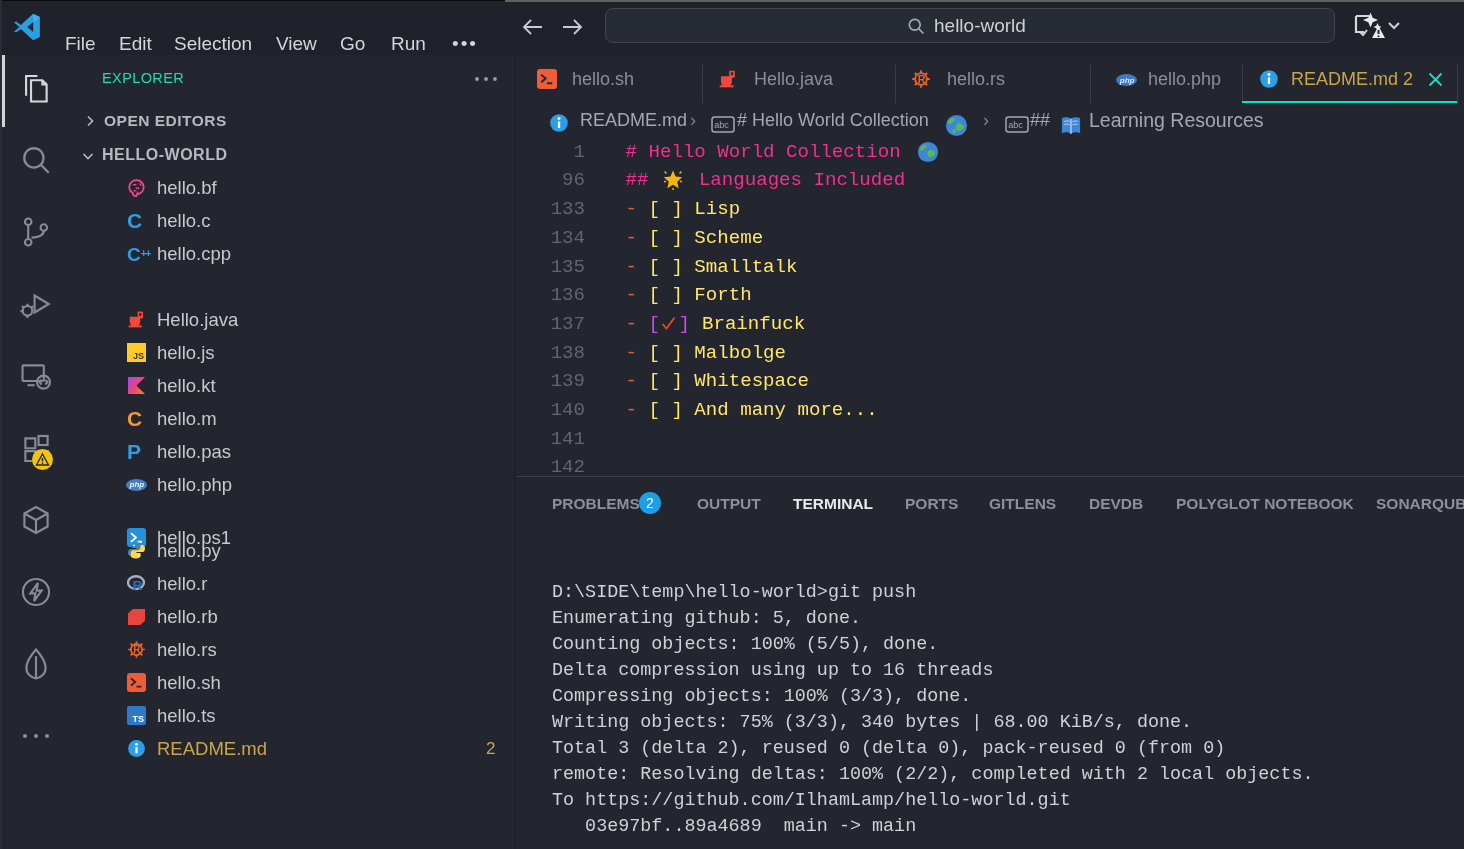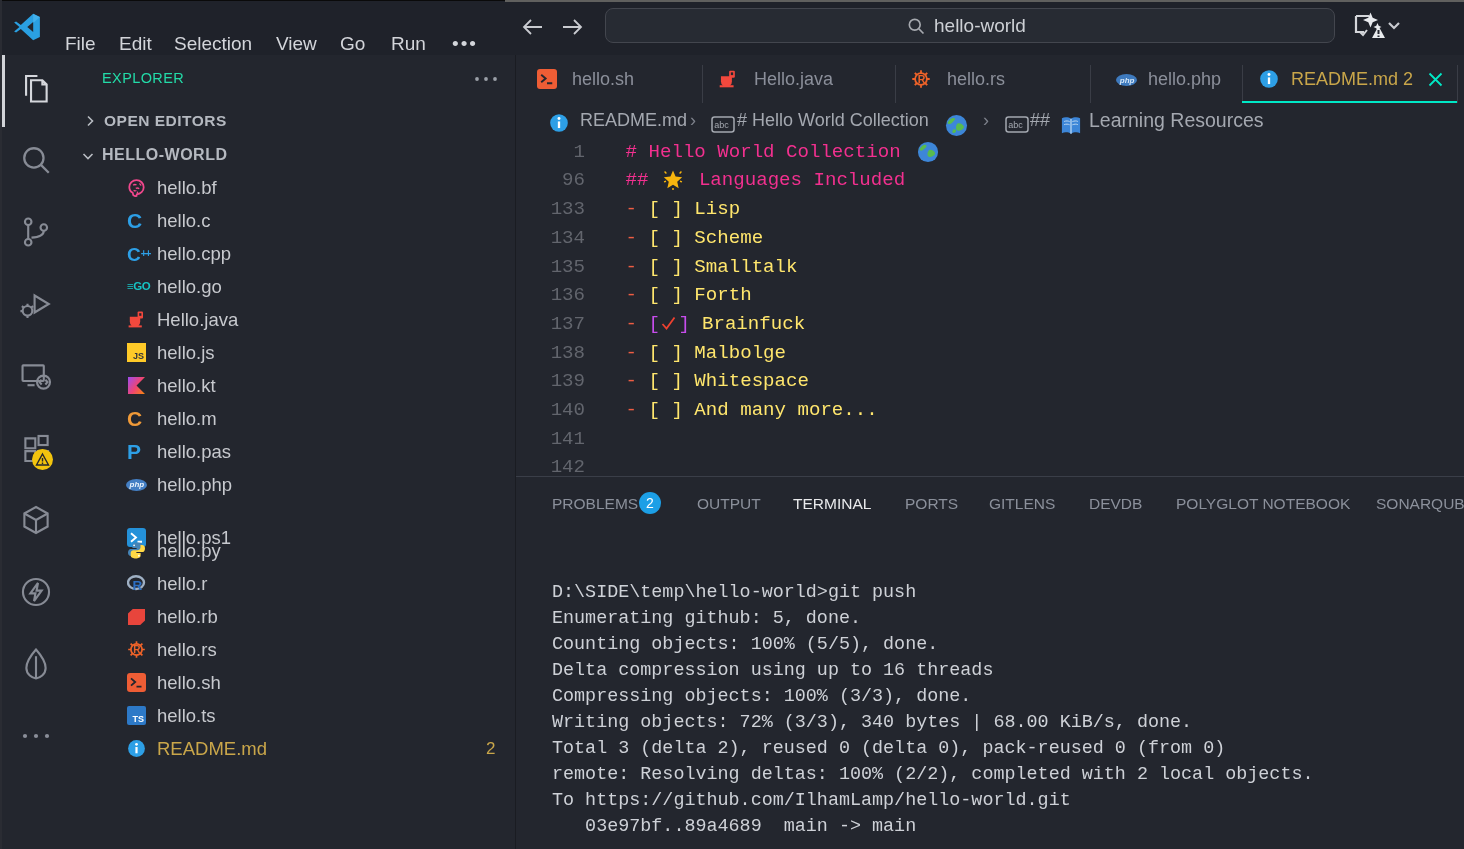--- a/index.html
+++ b/index.html
@@ -30,21 +30,21 @@
   #editor { position:absolute; left:516px; top:55px; width:948px; height:794px; background:#23262e; }
   .tabsep { position:absolute; top:10px; width:1px; height:38px; background:#3a3d46; }
   .tab { position:absolute; left:0; top:0; width:948px; height:48px; }
   .tabicon { position:absolute; top:14px; width:20px; height:20px; }
   .tabtxt { position:absolute; top:0; height:48px; line-height:48px; font-size:18px; color:#8b8f9a; }
   .code { position:absolute; font-family:"Liberation Mono", monospace; font-size:19.1px; white-space:pre; }
   .lnum { position:absolute; font-family:"Liberation Mono", monospace; font-size:19.1px; color:#62656d;
     width:69px; text-align:right; }
   .term { position:absolute; left:36px; font-family:"Liberation Mono", monospace; font-size:18.4px;
     color:#ced1d7; white-space:pre; }
-  .ptab { position:absolute; top:0; height:33px; line-height:33px; font-size:15.5px; color:#8b909b; }
+  .ptab { position:absolute; top:0; height:33px; line-height:33px; font-size:15.5px; color:#8b909b;font-weight:bold; }
   .bc { position:absolute; top:49px; height:33px; line-height:33px; font-size:18px; color:#a4a8b0; }
   .bcsep { position:absolute; top:49px; height:33px; line-height:33px; font-size:18px; color:#7d818b; }
   .bcabc { position:absolute; top:61px; width:24px; height:17px; }
   .crow { position:absolute; left:0; width:948px; height:28.7px; line-height:28.7px; }
   .crow .lnum { left:0; top:0; height:28.7px; line-height:28.7px; }
   .crow .code { top:0; height:28.7px; line-height:28.7px; }
   .code i { font-style:normal; color:#ee5d43; }
   .code b { font-weight:normal; color:#ffe66d; }
   .code u { text-decoration:none; color:#c74ded; }
 </style>
@@ -176,24 +176,20 @@
       <span class="fname">hello.bf</span>
     </div>
     <div class="srow" style="top:149px">
       <div class="ficon" style="font-weight:bold;font-size:21px;line-height:19px;color:#2d9fe6">C</div>
       <span class="fname">hello.c</span>
     </div>
     <div class="srow" style="top:182px">
       <div class="ficon" style="font-weight:bold;font-size:19px;line-height:19px;color:#2d9fe6">C<span style="font-size:10px;vertical-align:4px;letter-spacing:-1px">++</span></div>
       <span class="fname">hello.cpp</span>
     </div>
-    <div class="srow" style="top:215px">
-      <div class="ficon" style="font-weight:bold;font-size:11.5px;line-height:19px;color:#16c3c3;letter-spacing:-0.5px">≡GO</div>
-      <span class="fname">hello.go</span>
-    </div>
     <div class="srow" style="top:248px">
       <svg class="ficon" viewBox="0 0 19 19">
         <path d="M2.8 6.8h10.4v5a5.2 5.2 0 0 1-10.4 0z" fill="#f2483d"></path>
         <rect x="10.6" y="1.6" width="5.4" height="6.8" rx="1" fill="#f2483d"></rect>
         <rect x="12.2" y="3.2" width="2.2" height="2.6" fill="#23262e"></rect>
         <path d="M1.6 16.4h13.2" stroke="#f2483d" stroke-width="2"></path>
       </svg>
       <span class="fname">Hello.java</span>
     </div>
     <div class="srow" style="top:281px">
@@ -439,20 +435,20 @@
     <span class="ptab" style="left:473px;top:432px">GITLENS</span>
     <span class="ptab" style="left:573px;top:432px">DEVDB</span>
     <span class="ptab" style="left:660px;top:432px">POLYGLOT NOTEBOOK</span>
     <span class="ptab" style="left:860px;top:432px">SONARQUBE</span>
 
     <div class="term" style="top:527px">D:\SIDE\temp\hello-world&gt;git push</div>
     <div class="term" style="top:553px">Enumerating github: 5, done.</div>
     <div class="term" style="top:579px">Counting objects: 100% (5/5), done.</div>
     <div class="term" style="top:605px">Delta compression using up to 16 threads</div>
     <div class="term" style="top:631px">Compressing objects: 100% (3/3), done.</div>
-    <div class="term" style="top:657px">Writing objects: 72% (3/3), 340 bytes | 68.00 KiB/s, done.</div>
+    <div class="term" style="top:657px">Writing objects: 75% (3/3), 340 bytes | 68.00 KiB/s, done.</div>
     <div class="term" style="top:683px">Total 3 (delta 2), reused 0 (delta 0), pack-reused 0 (from 0)</div>
     <div class="term" style="top:709px">remote: Resolving deltas: 100% (2/2), completed with 2 local objects.</div>
     <div class="term" style="top:735px">To https://github.com/IlhamLamp/hello-world.git</div>
     <div class="term" style="top:761px">   03e97bf..89a4689  main -&gt; main</div>
   </div>
   <div id="winborder"></div>
 </div>
 
 </body></html>

